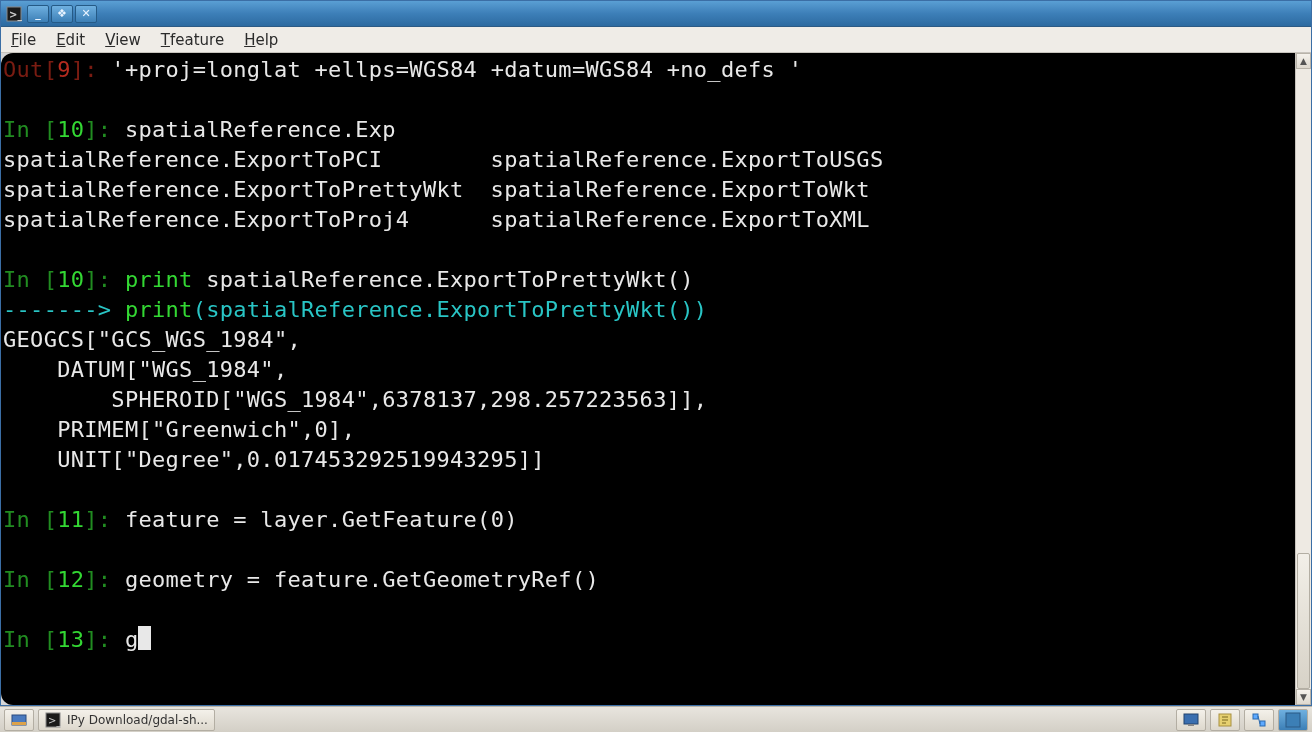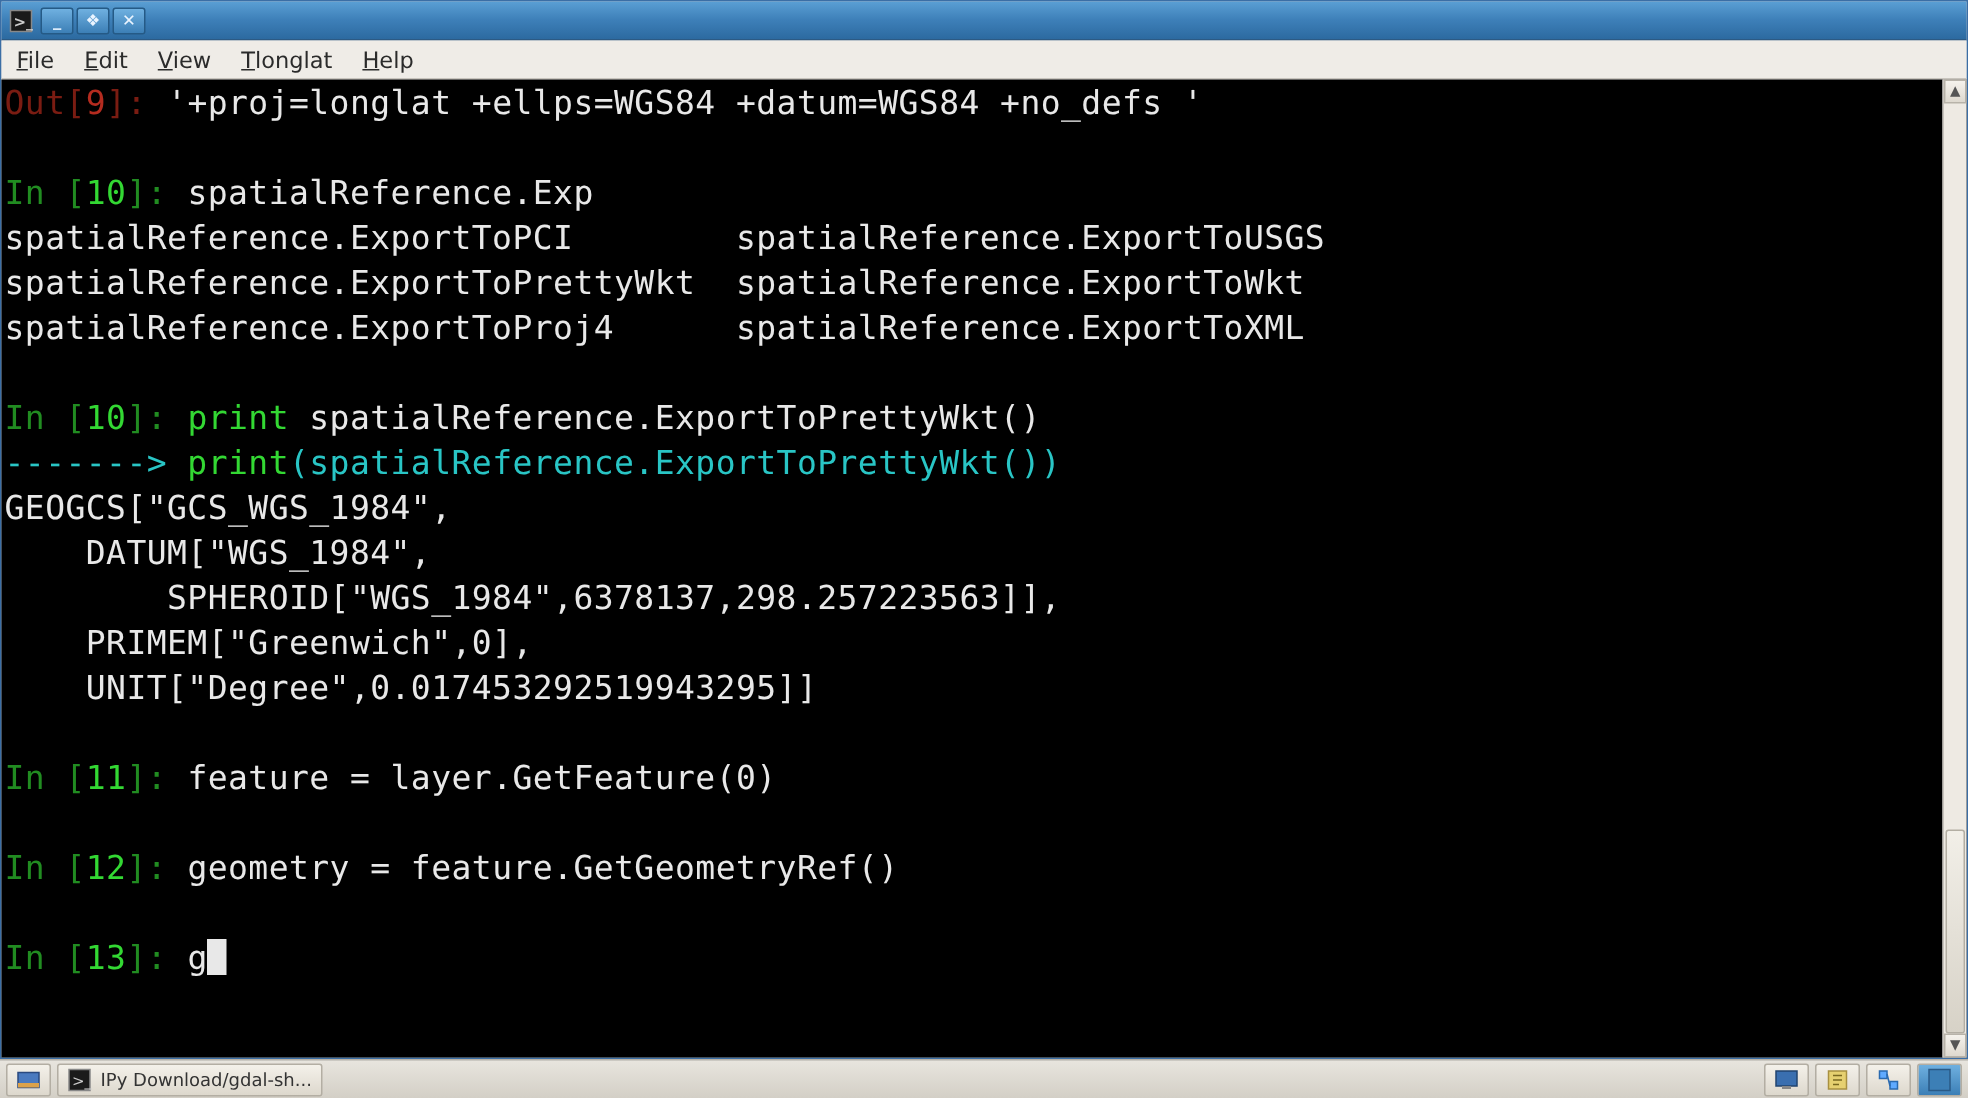--- a/index.html
+++ b/index.html
@@ -70,20 +70,21 @@
     font-size: 15px;
     padding: 18px 4px;
     cursor: pointer;
   }
   .menu-item .accel { text-decoration: underline; }
   .term-wrap {
     position: relative;
     flex: 1;
     background: #000000;
     display: flex;
+    border-radius: 12px;
   }
   .terminal {
     flex: 1;
     font-family: "DejaVu Sans Mono", "Liberation Mono", monospace;
     font-size: 22px;
     line-height: 30px;
     color: #e8e8e8;
     white-space: pre;
     padding-left: 2px;
     padding-top: 2px;
@@ -175,21 +176,21 @@
       <div class="win-btn">
           <span>✕</span>
         </div>
     </div>
   </div>
 
   <div class="menubar">
     <span class="menu-item"><span class="accel">F</span><span>ile</span></span>
     <span class="menu-item"><span class="accel">E</span><span>dit</span></span>
     <span class="menu-item"><span class="accel">V</span><span>iew</span></span>
-    <span class="menu-item"><span class="accel">T</span><span>longlat</span></span>
+    <span class="menu-item"><span class="accel">T</span><span>feature</span></span>
     <span class="menu-item"><span class="accel">H</span><span>elp</span></span>
   </div>
 
   <div class="term-wrap">
     <div class="terminal"><span class="dkred">Out[</span><span class="red">9</span><span class="dkred">]:</span><span class="white"> '+proj=longlat +ellps=WGS84 +datum=WGS84 +no_defs '</span>
 
 <span class="dkgreen">In [</span><span class="green">10</span><span class="dkgreen">]:</span><span class="white"> spatialReference.Exp</span>
 <span class="white">spatialReference.ExportToPCI        spatialReference.ExportToUSGS</span>
 <span class="white">spatialReference.ExportToPrettyWkt  spatialReference.ExportToWkt</span>
 <span class="white">spatialReference.ExportToProj4      spatialReference.ExportToXML</span>

